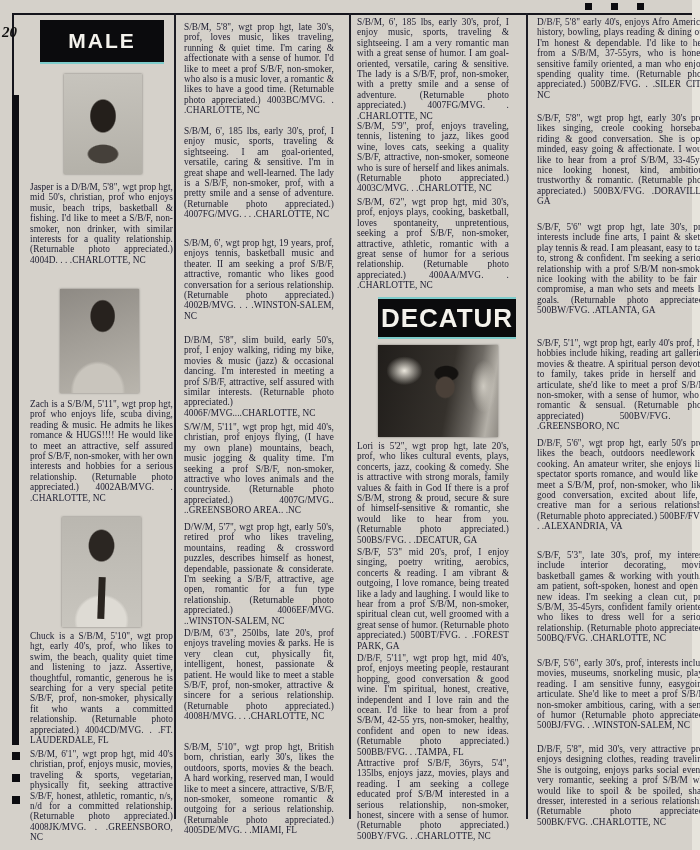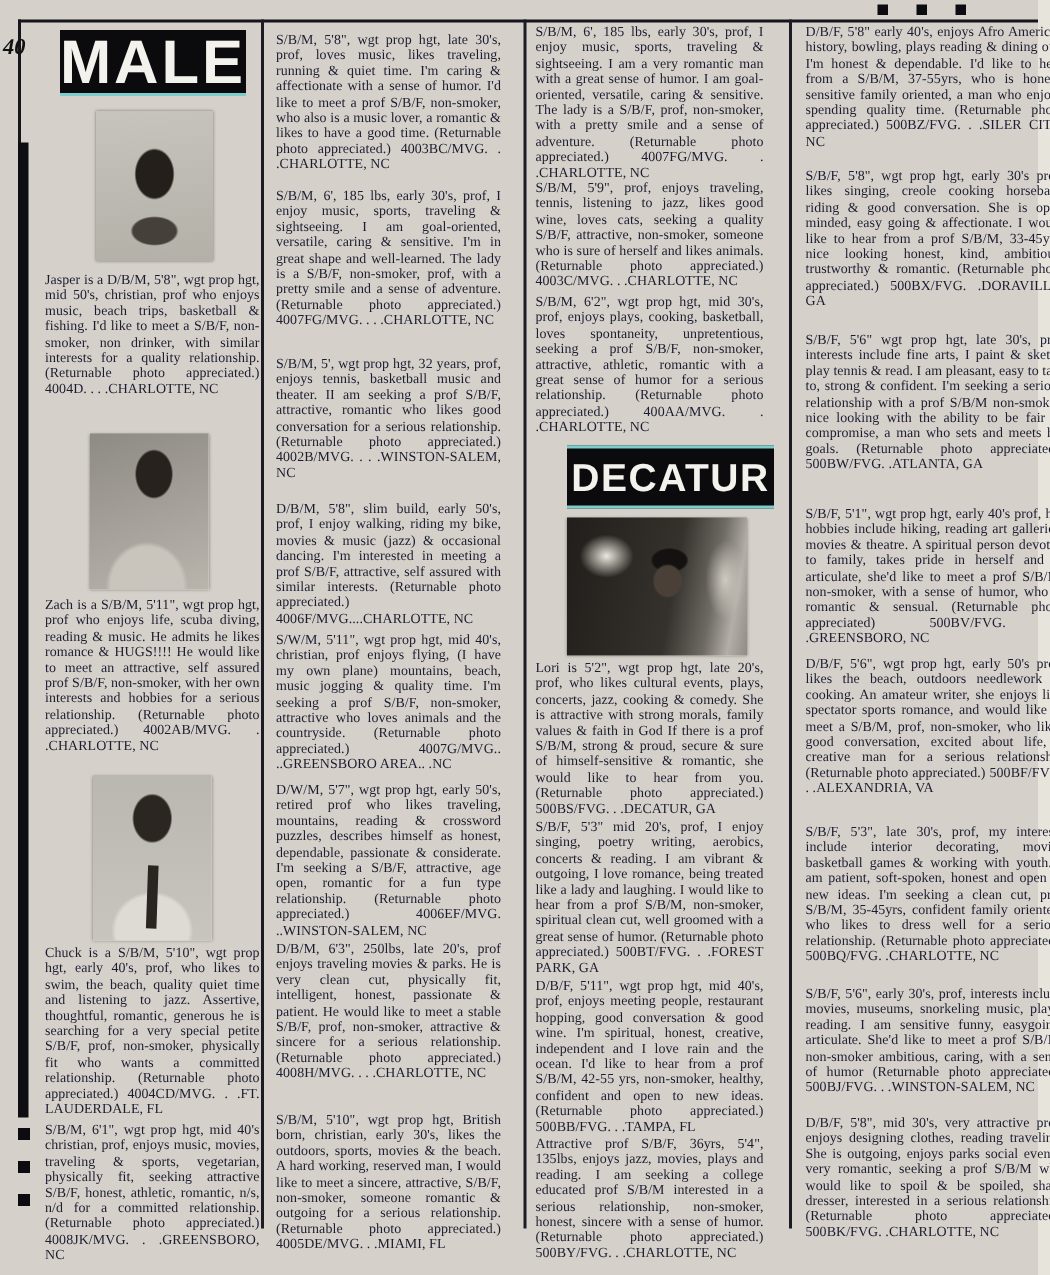--- a/index.html
+++ b/index.html
@@ -14,21 +14,21 @@
   .frame-left-thick{position:absolute;left:12px;top:95px;width:7px;height:650px;background:#0d0d12;}
   .sep{position:absolute;top:13px;width:2px;height:806px;background:#1c1c24;}
   .sep1{left:174px;} .sep2{left:349px;} .sep3{left:526px;}
   .page-num{position:absolute;left:2px;top:24px;font:italic 700 15px "Liberation Serif","DejaVu Serif",serif;color:#111;}
   .sq{position:absolute;width:8px;height:8px;background:#0c0c10;}
   .header-box{
     position:absolute;background:#0b0b0d;color:#f4f2ec;
     display:flex;align-items:center;justify-content:center;
     font-family:"Liberation Sans","DejaVu Sans",sans-serif;font-weight:700;
   }
-  .male-box{left:40px;top:20px;width:124px;height:42px;font-size:41px;letter-spacing:2px;border-bottom:2px solid #7ecccb;}
+  .male-box{left:40px;top:20px;width:124px;height:42px;font-size:21px;letter-spacing:2px;border-bottom:2px solid #7ecccb;}
   .female-box{left:378px;top:297px;width:138px;height:38px;font-size:26px;letter-spacing:1px;border-top:2px solid #7ecccb;border-bottom:2px solid #7ecccb;}
   .ad{
     position:absolute;margin:0;color:#1c1c30;text-align:justify;
     font-size:9.3px;line-height:10.4px;letter-spacing:0.05px;
   }
   .w1{left:30px;width:143px;}
   .w2{left:184px;width:150px;}
   .w3{left:357px;width:152px;}
   .w4{left:537px;width:172px;}
   .photo{position:absolute;box-shadow:0 0 2px rgba(60,58,52,.6);}
@@ -70,41 +70,41 @@
 </head>
 <body>
 
 <div class="right-strip"></div>
 <div class="frame-top"></div>
 <div class="frame-left-thin"></div>
 <div class="frame-left-thick"></div>
 <div class="sep sep1"></div>
 <div class="sep sep2"></div>
 <div class="sep sep3"></div>
-<div class="page-num">40</div>
+<div class="page-num">20</div>
 
 <div class="sq" style="left:12px;top:752px;"></div>
 <div class="sq" style="left:12px;top:774px;"></div>
 <div class="sq" style="left:12px;top:796px;"></div>
 <div class="sq" style="left:585px;top:3px;width:7px;height:7px;"></div>
 <div class="sq" style="left:611px;top:3px;width:7px;height:7px;"></div>
 <div class="sq" style="left:637px;top:3px;width:7px;height:7px;"></div>
 
 <div class="header-box male-box">MALE</div>
 <div class="photo photo-jasper"></div>
 <p class="ad w1" style="top:182px;">Jasper is a D/B/M, 5'8", wgt prop hgt, mid 50's, christian, prof who enjoys music, beach trips, basketball &amp; fishing. I'd like to meet a S/B/F, non-smoker, non drinker, with similar interests for a quality relationship. (Returnable photo appreciated.) 4004D. . . .CHARLOTTE, NC</p>
 <div class="photo photo-zach"></div>
 <p class="ad w1" style="top:399px;">Zach is a S/B/M, 5'11", wgt prop hgt, prof who enjoys life, scuba diving, reading &amp; music. He admits he likes romance &amp; HUGS!!!! He would like to meet an attractive, self assured prof S/B/F, non-smoker, with her own interests and hobbies for a serious relationship. (Returnable photo appreciated.) 4002AB/MVG. . .CHARLOTTE, NC</p>
 <div class="photo photo-chuck"></div>
 <p class="ad w1" style="top:631px;">Chuck is a S/B/M, 5'10", wgt prop hgt, early 40's, prof, who likes to swim, the beach, quality quiet time and listening to jazz. Assertive, thoughtful, romantic, generous he is searching for a very special petite S/B/F, prof, non-smoker, physically fit who wants a committed relationship. (Returnable photo appreciated.) 4004CD/MVG. . .FT. LAUDERDALE, FL</p>
 <p class="ad w1" style="top:749px;">S/B/M, 6'1", wgt prop hgt, mid 40's christian, prof, enjoys music, movies, traveling &amp; sports, vegetarian, physically fit, seeking attractive S/B/F, honest, athletic, romantic, n/s, n/d for a committed relationship. (Returnable photo appreciated.) 4008JK/MVG. . .GREENSBORO, NC</p>
 
 <p class="ad w2" style="top:22px;">S/B/M, 5'8", wgt prop hgt, late 30's, prof, loves music, likes traveling, running &amp; quiet time. I'm caring &amp; affectionate with a sense of humor. I'd like to meet a prof S/B/F, non-smoker, who also is a music lover, a romantic &amp; likes to have a good time. (Returnable photo appreciated.) 4003BC/MVG. . .CHARLOTTE, NC</p>
 <p class="ad w2" style="top:126px;">S/B/M, 6', 185 lbs, early 30's, prof, I enjoy music, sports, traveling &amp; sightseeing. I am goal-oriented, versatile, caring &amp; sensitive. I'm in great shape and well-learned. The lady is a S/B/F, non-smoker, prof, with a pretty smile and a sense of adventure. (Returnable photo appreciated.) 4007FG/MVG. . . .CHARLOTTE, NC</p>
-<p class="ad w2" style="top:238px;">S/B/M, 5', wgt prop hgt, 32 years, prof, enjoys tennis, basketball music and theater. II am seeking a prof S/B/F, attractive, romantic who likes good conversation for a serious relationship. (Returnable photo appreciated.) 4002B/MVG. . . .WINSTON-SALEM, NC</p>
+<p class="ad w2" style="top:238px;">S/B/M, 6', wgt prop hgt, 19 years, prof, enjoys tennis, basketball music and theater. II am seeking a prof S/B/F, attractive, romantic who likes good conversation for a serious relationship. (Returnable photo appreciated.) 4002B/MVG. . . .WINSTON-SALEM, NC</p>
 <p class="ad w2" style="top:335px;">D/B/M, 5'8", slim build, early 50's, prof, I enjoy walking, riding my bike, movies &amp; music (jazz) &amp; occasional dancing. I'm interested in meeting a prof S/B/F, attractive, self assured with similar interests. (Returnable photo appreciated.) 4006F/MVG....CHARLOTTE, NC</p>
 <p class="ad w2" style="top:422px;">S/W/M, 5'11", wgt prop hgt, mid 40's, christian, prof enjoys flying, (I have my own plane) mountains, beach, music jogging &amp; quality time. I'm seeking a prof S/B/F, non-smoker, attractive who loves animals and the countryside. (Returnable photo appreciated.) 4007G/MVG.. ..GREENSBORO AREA.. .NC</p>
 <p class="ad w2" style="top:522px;">D/W/M, 5'7", wgt prop hgt, early 50's, retired prof who likes traveling, mountains, reading &amp; crossword puzzles, describes himself as honest, dependable, passionate &amp; considerate. I'm seeking a S/B/F, attractive, age open, romantic for a fun type relationship. (Returnable photo appreciated.) 4006EF/MVG. ..WINSTON-SALEM, NC</p>
 <p class="ad w2" style="top:628px;">D/B/M, 6'3", 250lbs, late 20's, prof enjoys traveling movies &amp; parks. He is very clean cut, physically fit, intelligent, honest, passionate &amp; patient. He would like to meet a stable S/B/F, prof, non-smoker, attractive &amp; sincere for a serious relationship. (Returnable photo appreciated.) 4008H/MVG. . . .CHARLOTTE, NC</p>
 <p class="ad w2" style="top:742px;">S/B/M, 5'10", wgt prop hgt, British born, christian, early 30's, likes the outdoors, sports, movies &amp; the beach. A hard working, reserved man, I would like to meet a sincere, attractive, S/B/F, non-smoker, someone romantic &amp; outgoing for a serious relationship. (Returnable photo appreciated.) 4005DE/MVG. . .MIAMI, FL</p>
 
 <p class="ad w3" style="top:17px;">S/B/M, 6', 185 lbs, early 30's, prof, I enjoy music, sports, traveling &amp; sightseeing. I am a very romantic man with a great sense of humor. I am goal-oriented, versatile, caring &amp; sensitive. The lady is a S/B/F, prof, non-smoker, with a pretty smile and a sense of adventure. (Returnable photo appreciated.) 4007FG/MVG. . .CHARLOTTE, NC</p>
 <p class="ad w3" style="top:121px;">S/B/M, 5'9", prof, enjoys traveling, tennis, listening to jazz, likes good wine, loves cats, seeking a quality S/B/F, attractive, non-smoker, someone who is sure of herself and likes animals. (Returnable photo appreciated.) 4003C/MVG. . .CHARLOTTE, NC</p>
 <p class="ad w3" style="top:197px;">S/B/M, 6'2", wgt prop hgt, mid 30's, prof, enjoys plays, cooking, basketball, loves spontaneity, unpretentious, seeking a prof S/B/F, non-smoker, attractive, athletic, romantic with a great sense of humor for a serious relationship. (Returnable photo appreciated.) 400AA/MVG. . .CHARLOTTE, NC</p>
 <div class="header-box female-box">DECATUR</div>

